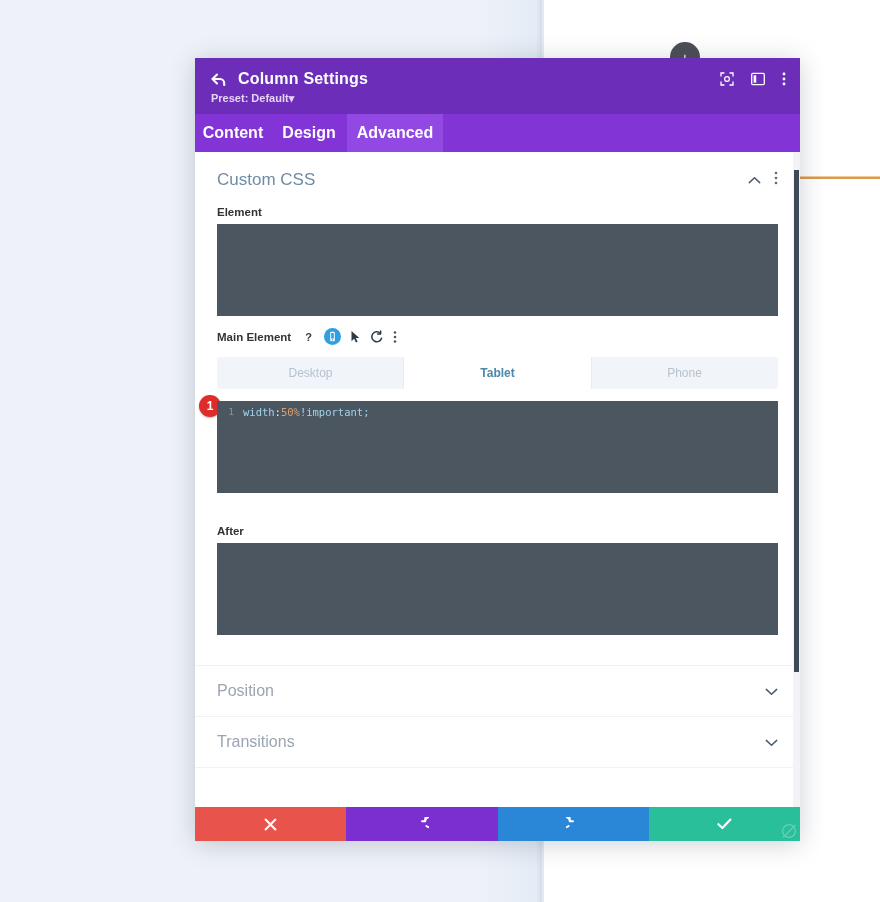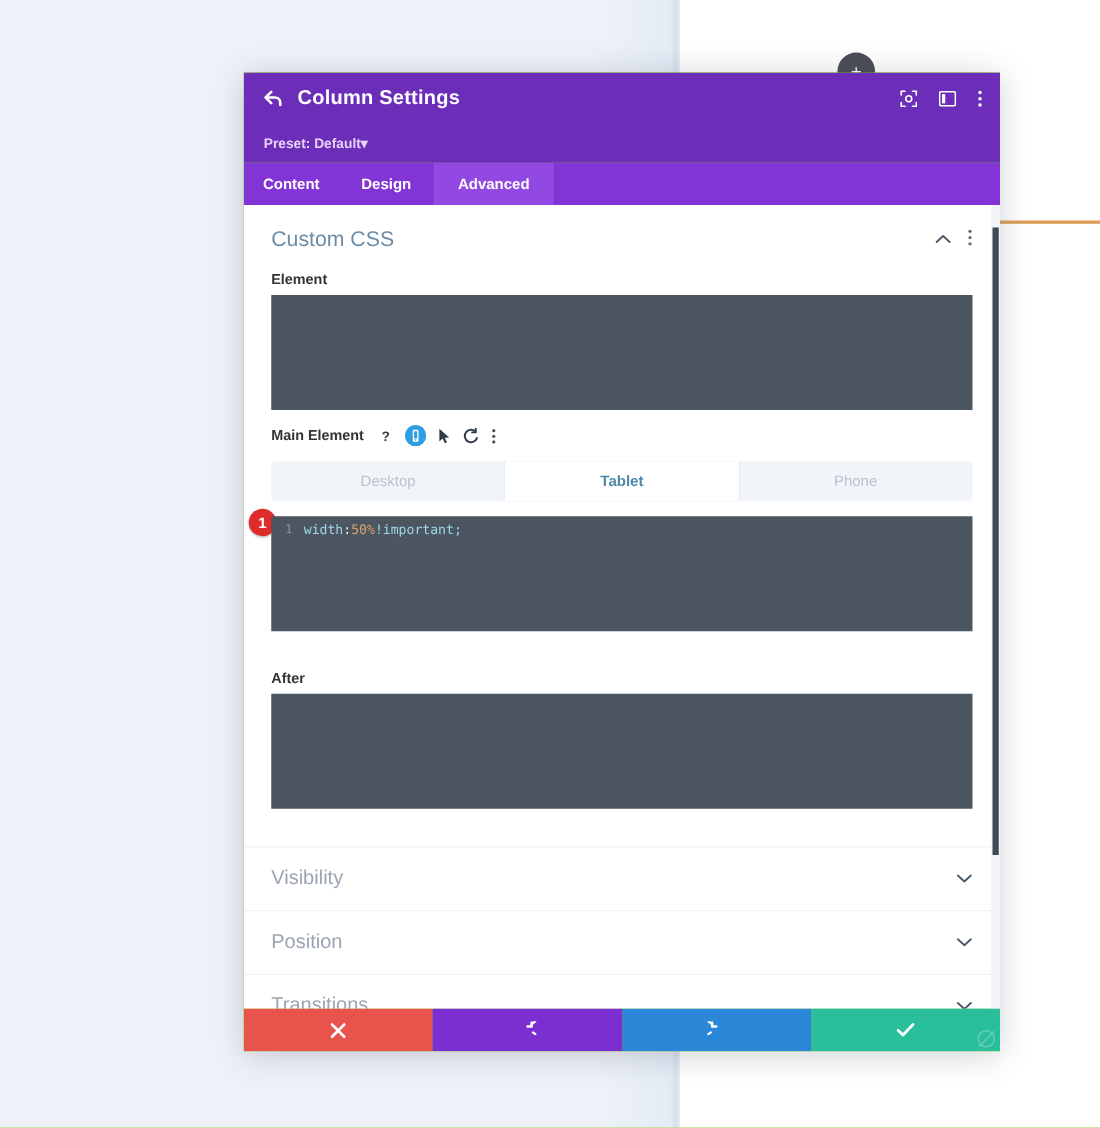--- a/index.html
+++ b/index.html
@@ -57,35 +57,35 @@
   .hdr-top { display: flex; align-items: center; }
   .back-arrow {
     color: #fff; font-size: 15px; line-height: 1; margin-right: 12px;
     display: inline-block; transform: translateY(1px);
   }
   .hdr-title {
     color: #fff; font-size: 16px; font-weight: bold; letter-spacing: .2px;
   }
   .hdr-preset {
     color: #e6d4f7; font-size: 11px; font-weight: bold;
-    margin-top: 20px; margin-left: 0px;
+    margin-top: 4px; margin-left: 0px;
   }
   .hdr-icons {
     position: absolute; right: 14px; top: 14px;
     display: flex; align-items: center; gap: 17px;
   }
   .hdr-icons svg { display: block; }
 
   
   .tabs {
     background: #8334d6; display: flex; flex: 0 0 auto;
   }
   .tab {
     padding: 10px 0; width: 76px; text-align: center;
-    color: #fff; font-size: 12px; font-weight: bold;
+    color: #fff; font-size: 16px; font-weight: bold;
     cursor: pointer;
   }
   .tab.wide { width: 96px; }
   .tab.active { background: #9249e3; }
 
   
   .body {
     flex: 1 1 auto; position: relative; overflow: hidden; background: #fff;
   }
   .scroll-track {
@@ -321,28 +321,20 @@
         </div>
       </div>
     </div>
 
     <div class="field-label" style="padding-top:32px;">After</div>
     <div class="codearea tall"></div>
 
     <div class="gap"></div>
 
     <div class="acc-row">
-      <span class="acc-label">Visibility</span>
-      <span>
-        <svg width="13" height="9" viewBox="0 0 13 9" fill="none">
-            <path d="M1.3 2.4 L6.5 7.2 L11.7 2.4" stroke="#4a5a6a" stroke-width="1.5" stroke-linecap="round" stroke-linejoin="round"></path>
-          </svg>
-      </span>
-    </div>
-    <div class="acc-row">
       <span class="acc-label">Position</span>
       <span>
         <svg width="13" height="9" viewBox="0 0 13 9" fill="none">
             <path d="M1.3 2.4 L6.5 7.2 L11.7 2.4" stroke="#4a5a6a" stroke-width="1.5" stroke-linecap="round" stroke-linejoin="round"></path>
           </svg>
       </span>
     </div>
     <div class="acc-row">
       <span class="acc-label">Transitions</span>
       <span>

